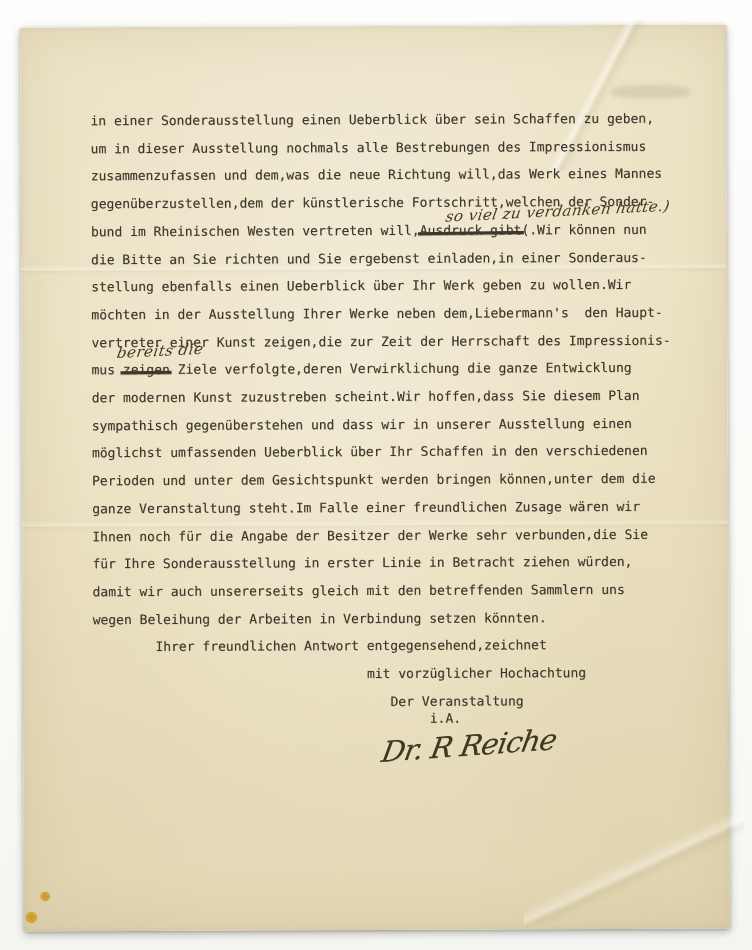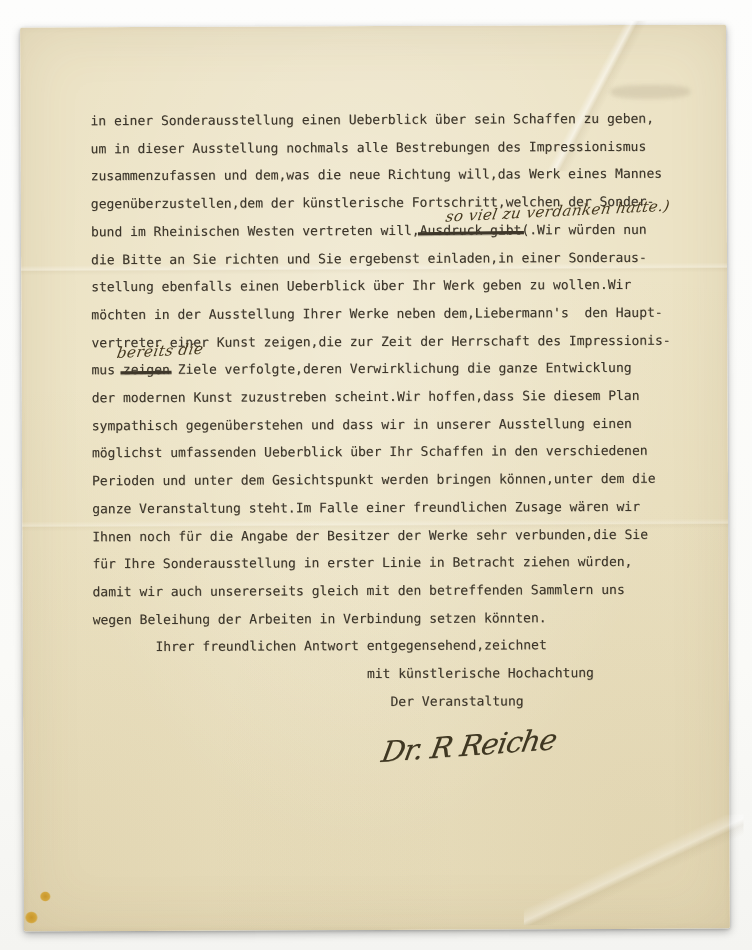--- a/index.html
+++ b/index.html
@@ -80,34 +80,35 @@
   <div class="crease crease-corner"></div>
   <div class="pencil-smudge"></div>
   <div class="foxing s1"></div>
   <div class="foxing s2"></div>
 
   <div id="letter-body">
       <div class="line"><span class="">in einer Sonderausstellung einen Ueberblick über sein Schaffen zu geben,</span></div>
       <div class="line"><span class="">um in dieser Ausstellung nochmals alle Bestrebungen des Impressionismus</span></div>
       <div class="line"><span class="">zusammenzufassen und dem,was die neue Richtung will,das Werk eines Mannes</span></div>
       <div class="line"><span class="">gegenüberzustellen,dem der künstlerische Fortschritt,welchen der Sonder-</span></div>
-      <div class="line"><span class="">bund im Rheinischen Westen vertreten will,</span><span class="strike">Ausdruck gibt</span><span class="">(.Wir würden nun</span><span class="hand" style="left: 356px;">so viel zu verdanken hatte.)</span></div>
+      <div class="line"><span class="">bund im Rheinischen Westen vertreten will,</span><span class="strike">Ausdruck gibt</span><span class="">(.Wir können nun</span><span class="hand" style="left: 356px;">so viel zu verdanken hatte.)</span></div>
       <div class="line"><span class="">die Bitte an Sie richten und Sie ergebenst einladen,in einer Sonderaus-</span></div>
       <div class="line"><span class="">stellung ebenfalls einen Ueberblick über Ihr Werk geben zu wollen.Wir</span></div>
       <div class="line"><span class="">möchten in der Ausstellung Ihrer Werke neben dem,Liebermann's  den Haupt-</span></div>
       <div class="line"><span class="">vertreter einer Kunst zeigen,die zur Zeit der Herrschaft des Impressionis-</span></div>
       <div class="line"><span class="">mus </span><span class="strike">zeigen</span><span class=""> Ziele verfolgte,deren Verwirklichung die ganze Entwicklung</span><span class="hand" style="left: 26px;">bereits die</span></div>
       <div class="line"><span class="">der modernen Kunst zuzustreben scheint.Wir hoffen,dass Sie diesem Plan</span></div>
       <div class="line"><span class="">sympathisch gegenüberstehen und dass wir in unserer Ausstellung einen</span></div>
       <div class="line"><span class="">möglichst umfassenden Ueberblick über Ihr Schaffen in den verschiedenen</span></div>
       <div class="line"><span class="">Perioden und unter dem Gesichtspunkt werden bringen können,unter dem die</span></div>
       <div class="line"><span class="">ganze Veranstaltung steht.Im Falle einer freundlichen Zusage wären wir</span></div>
       <div class="line"><span class="">Ihnen noch für die Angabe der Besitzer der Werke sehr verbunden,die Sie</span></div>
       <div class="line"><span class="">für Ihre Sonderausstellung in erster Linie in Betracht ziehen würden,</span></div>
       <div class="line"><span class="">damit wir auch unsererseits gleich mit den betreffenden Sammlern uns</span></div>
       <div class="line"><span class="">wegen Beleihung der Arbeiten in Verbindung setzen könnten.</span></div>
       <div class="line" style="margin-left: 62.64px;"><span class="">Ihrer freundlichen Antwort entgegensehend,zeichnet</span></div>
-      <div class="line" style="margin-left: 274.05px;"><span class="">mit künstlerische Hochachtung</span></div>
+      <div class="line" style="margin-left: 274.05px;"><span class="">mit vorzüglicher Hochachtung</span></div>
       <div class="line" style="margin-left: 297.54px;"><span class="">Der Veranstaltung</span></div>
+      <div class="line tight" style="margin-left: 336.69px;"><span class="">i.A.</span></div>
     </div>
 
   <div class="signature">Dr. R Reiche</div>
 </div>
 
 </body></html>

